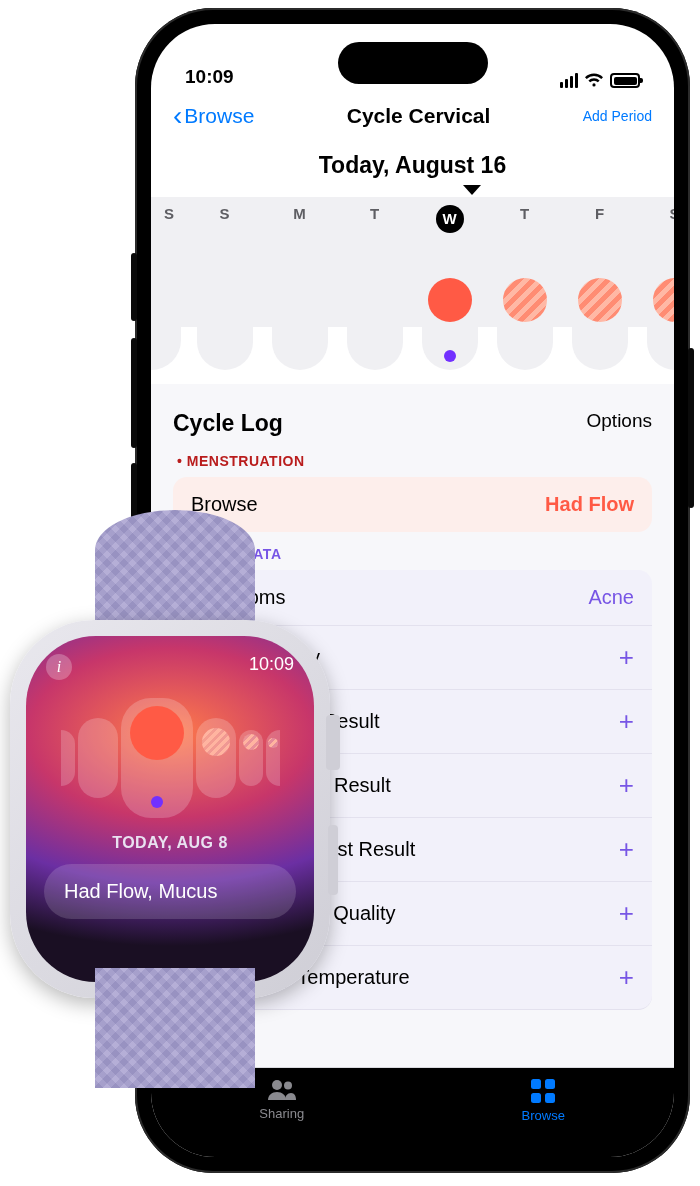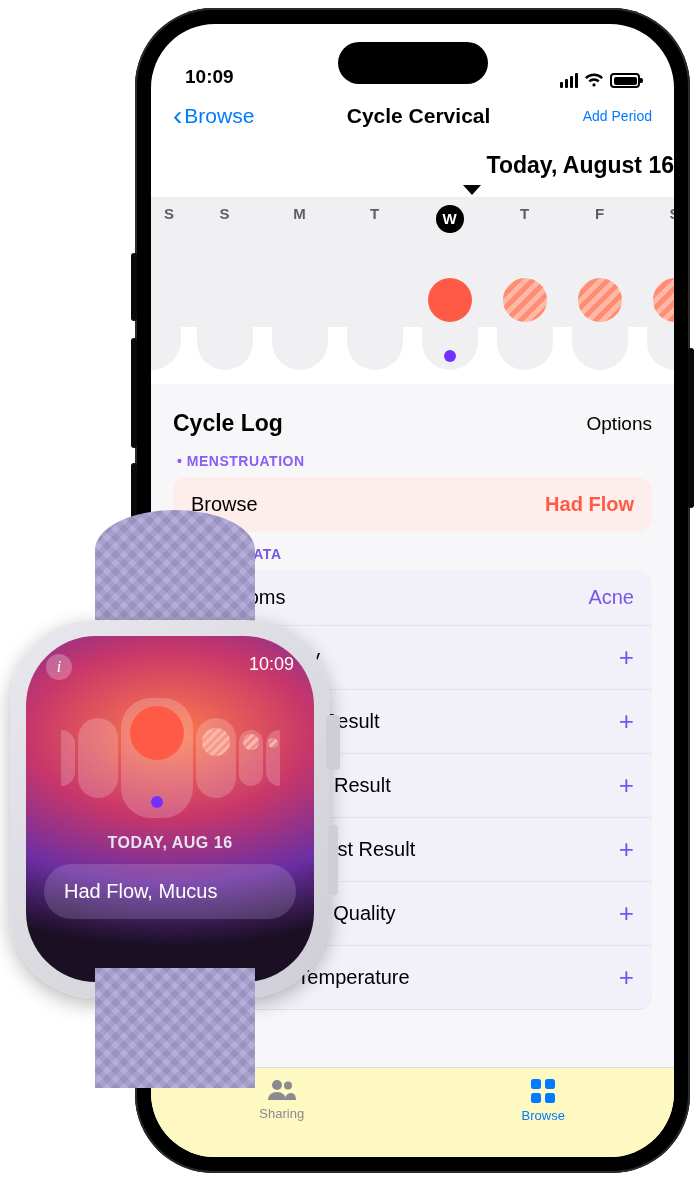--- a/index.html
+++ b/index.html
@@ -78,21 +78,21 @@
     align-items: center;
     justify-content: space-between;
     padding: 10px 22px 14px;
   }
   .nav-back { display:flex; align-items:center; color:#007aff; font-size:21px; gap:2px; }
   .nav-title { font-weight:700; font-size:21px; }
   .nav-action { color:#007aff; font-size:14px; }
   .chev { font-size:28px; line-height:0.7; font-weight:400; }
 
   
-  .date-head { text-align:right; font-weight:800; font-size:23px; padding:10px 0 4px; position:relative; }
+  .date-head { text-align:center; font-weight:800; font-size:23px; padding:10px 0 4px; position:relative; }
   .date-caret {
     position:absolute; bottom:-12px; left:61.4%;
     transform:translateX(-50%);
     width:0; height:0; border-left:9px solid transparent;
     border-right:9px solid transparent; border-top:10px solid #000;
   }
   .grey-bar { height: 130px; background:#f0f0f3; margin-top:14px; display:flex; align-items:flex-start; padding-top:8px; }
   .day-col { flex:0 0 75px; text-align:center; }
   .day-col.first { flex:0 0 36px; }
   .day-label { font-size:15px; font-weight:600; color:#5e5e63; }
@@ -113,26 +113,26 @@
     width:44px; height:44px; border-radius:50%;
   }
   .dot.solid { background:#ff5a45; }
   .dot.hatch {
     background: repeating-linear-gradient(135deg,#ff8c73 0 5px,#ffb8a5 5px 10px);
   }
   .mini-dot { width:12px; height:12px; border-radius:50%; background:#7230ff; margin-top:36px; position:absolute; bottom:8px; }
 
   
   .content { flex:1; background:#f7f7fa; padding:26px 22px 0; overflow:hidden; }
-  .log-head { display:flex; justify-content:space-between; align-items:center; padding-bottom:2px;}
+  .log-head { display:flex; justify-content:space-between; padding-bottom:2px;}
   .log-head h2 { font-size:23px; font-weight:800; }
   .log-head a { color:#000000; font-size:19px; }
 
   .sec-label { font-size:14px; font-weight:700; letter-spacing:0.5px; padding:14px 4px 8px; }
-  .sec-men { color:#8b5cf6; }
+  .sec-men { color:#b91c1c; }
   .sec-men::before { content:"• "; }
   .sec-other { color:#7755e5; }
   .sec-other::before { content:"• "; }
 
   .card-row {
     display:flex; justify-content:space-between; align-items:center;
     padding:16px 18px; border-radius:14px; font-size:20px;
   }
   .card-row.first { border-radius:14px 14px 0 0; }
   .card-row.mid { border-radius:0; }
@@ -140,21 +140,21 @@
   .card-men { background:#fdeeeb; }
   .card-other { background:#f2f1fa; border-bottom:1px solid #e3e1ee; }
   .val-men { color:#ff5a45; font-weight:600; }
   .val-other { color:#7755e5; font-weight:500; }
   .plus { color:#7755e5; font-size:26px; font-weight:300; }
 
   
   .tabbar {
     height:90px; border-top:1px solid #d9d9de;
     display:flex; justify-content:space-around; align-items:flex-start;
-    padding-top:10px; background:#fef9c3;
+    padding-top:10px; background:#000000;
   }
   .tab { color:#8a8a8f; font-size:13px; text-align:center; width:120px; }
   .tab.active { color:#007aff; }
   .tab svg { display:block; margin:0 auto 4px; }
 
   
   .side-btn { position:absolute; background:#0a0a0a; border-radius:4px; }
   .vol1 { left:-4px; top:245px; width:6px; height:68px; }
   .vol2 { left:-4px; top:330px; width:6px; height:110px; }
   .vol3 { left:-4px; top:455px; width:6px; height:110px; }
@@ -419,18 +419,18 @@
           <div class="w-dot med w-hatch"></div>
         </div>
         <div class="w-pill wp-side">
           <div class="w-dot sm w-hatch"></div>
         </div>
         <div class="w-pill wp-halfR">
           <div class="w-dot sm w-hatch" style="width:10px;height:10px"></div>
         </div>
       </div>
 
-      <div class="w-date">TODAY, AUG 16</div>
+      <div class="w-date">TODAY, AUG 8</div>
       <div class="w-chip">Had Flow, Mucus</div>
     </div>
   </div>
   <div class="band bot"></div>
 </div>
 
 </body></html>

